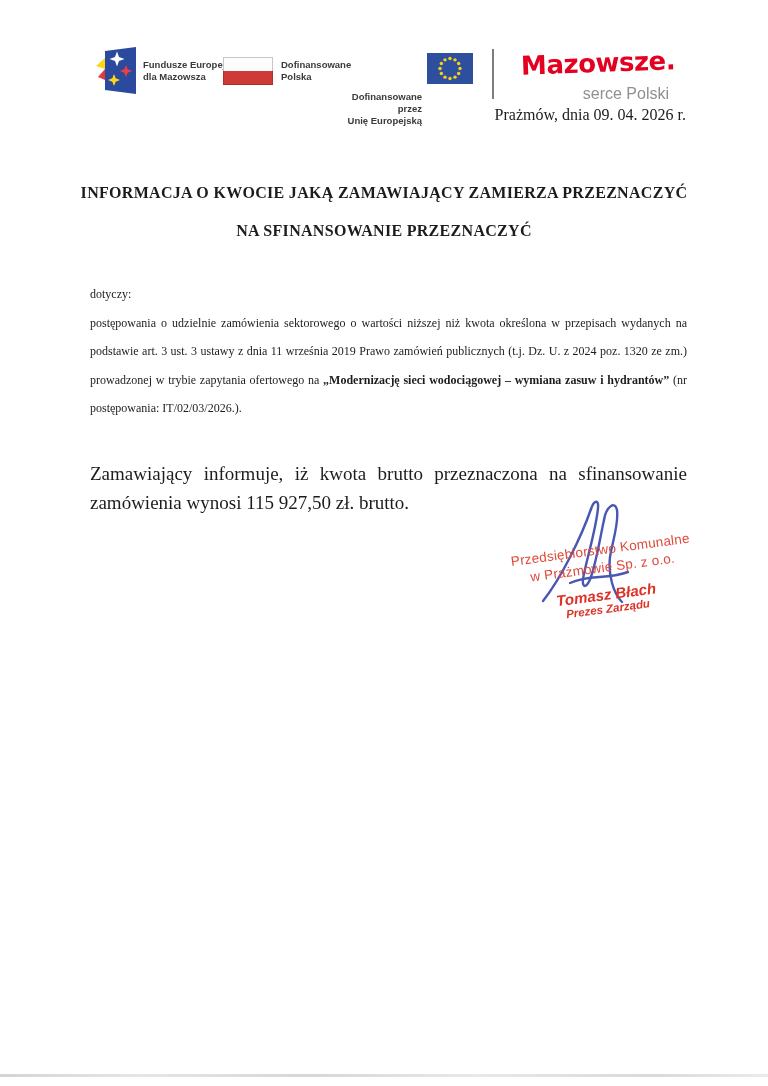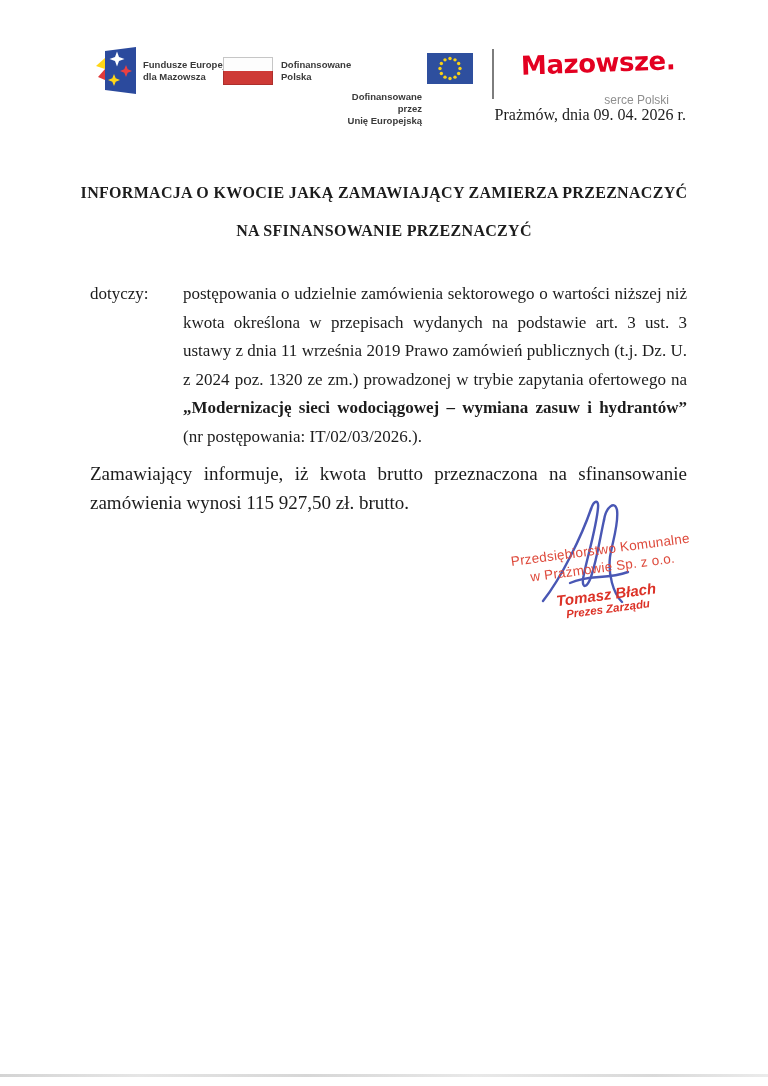--- a/index.html
+++ b/index.html
@@ -23,32 +23,32 @@
   .eu-flag-icon { position:absolute; left:427px; top:53px; }
   .header-divider { position:absolute; left:492px; top:49px; width:2px; height:50px; background:#7d7d7d; }
   .mazowsze-logo { position:absolute; left:521px; top:49px; width:152px; }
   .mazowsze-brand {
     display:block; font-family:"DejaVu Sans", sans-serif; font-weight:bold;
     font-size:26px; line-height:28px; color:#e30021; letter-spacing:-0.5px;
     transform:rotate(-2deg); white-space:nowrap;
   }
   .mazowsze-tagline {
     display:block; text-align:right; font-family:"Liberation Sans", sans-serif;
-    font-size:12px; color:#8f8f8f; margin-top:16px; padding-right:4px;
+    font-size:16px; color:#8f8f8f; margin-top:8px; padding-right:4px;
   }
 
   
   .date-line { position:absolute; top:106px; right:82px; font-size:16px; }
   .doc-title {
     position:absolute; top:174px; left:0; width:100%; text-align:center;
     font-weight:bold; font-size:16px; line-height:37.5px; letter-spacing:0.3px;
   }
   .subject-row {
     position:absolute; left:90px; top:280px; width:597px;
-    display:flex; font-size:17px; line-height:28.5px;
+    display:flex; font-size:12px; line-height:28.5px;flex-direction:column;
   }
   .subject-label { width:93px; flex:none; }
   .subject-text { flex:1; text-align:justify; }
   .amount-paragraph {
     position:absolute; left:90px; top:460px; width:597px;
     font-size:19px; line-height:28.5px; text-align:justify;
   }
 
   
   .company-stamp {

